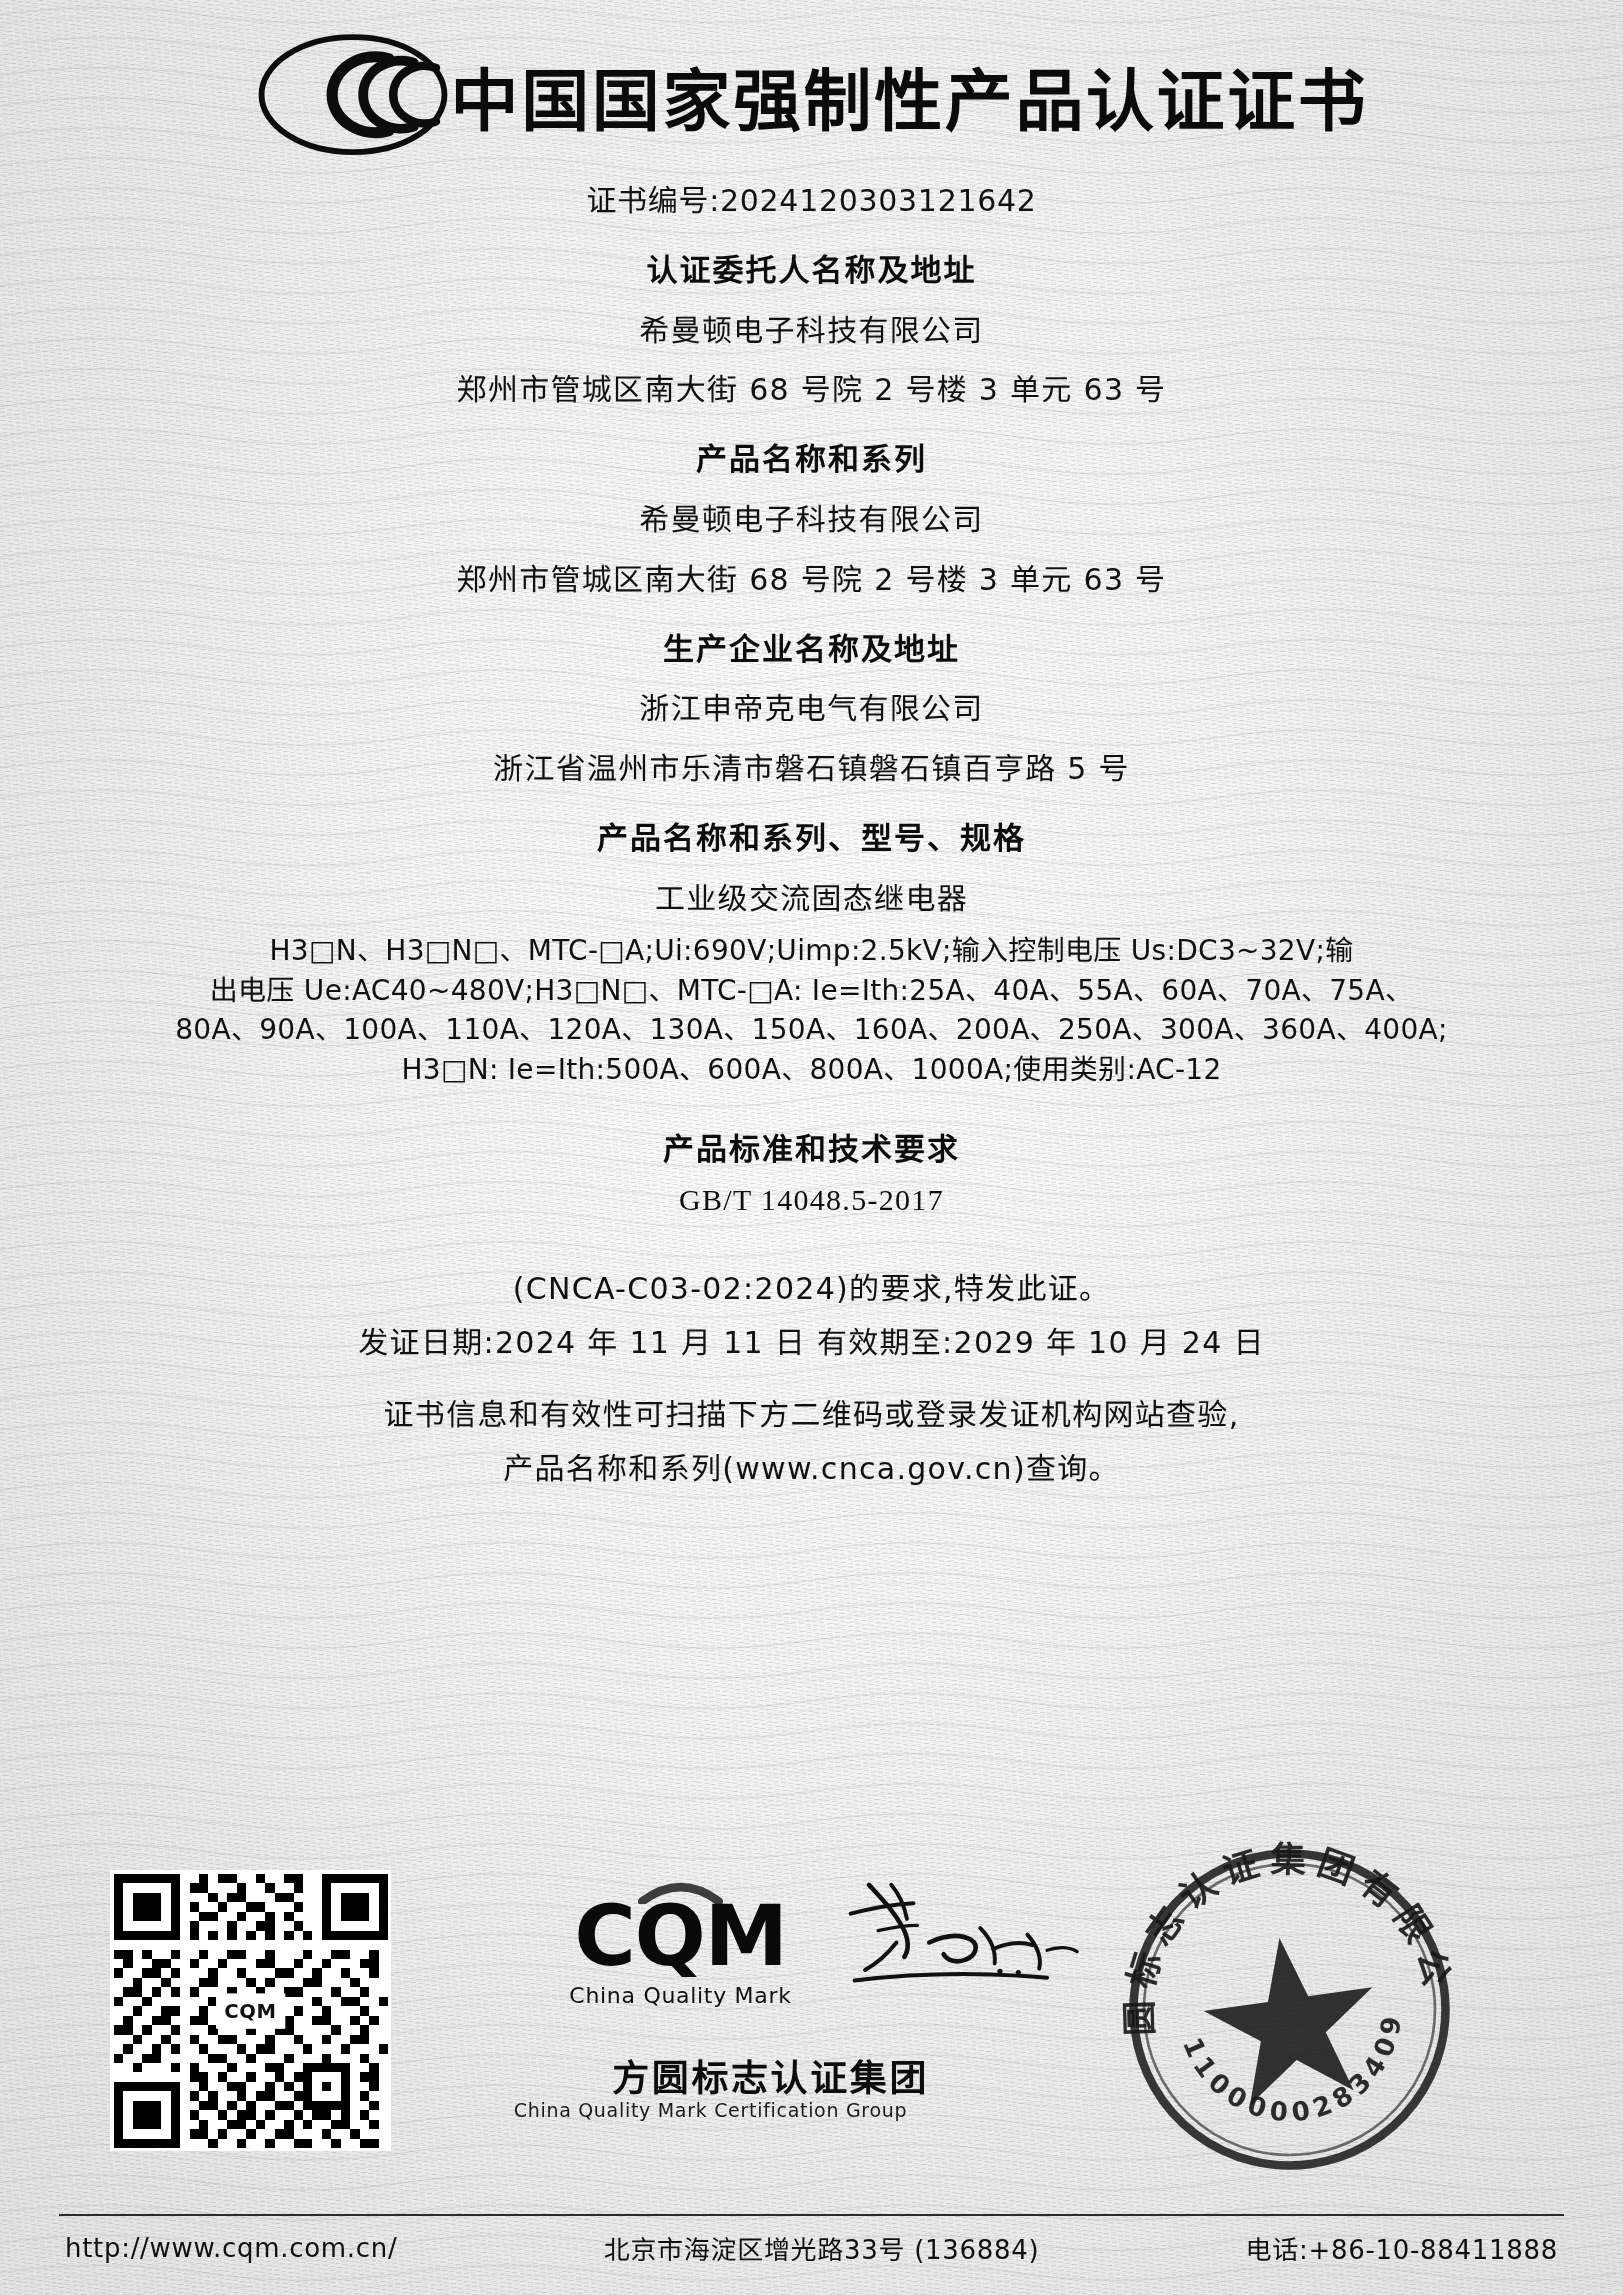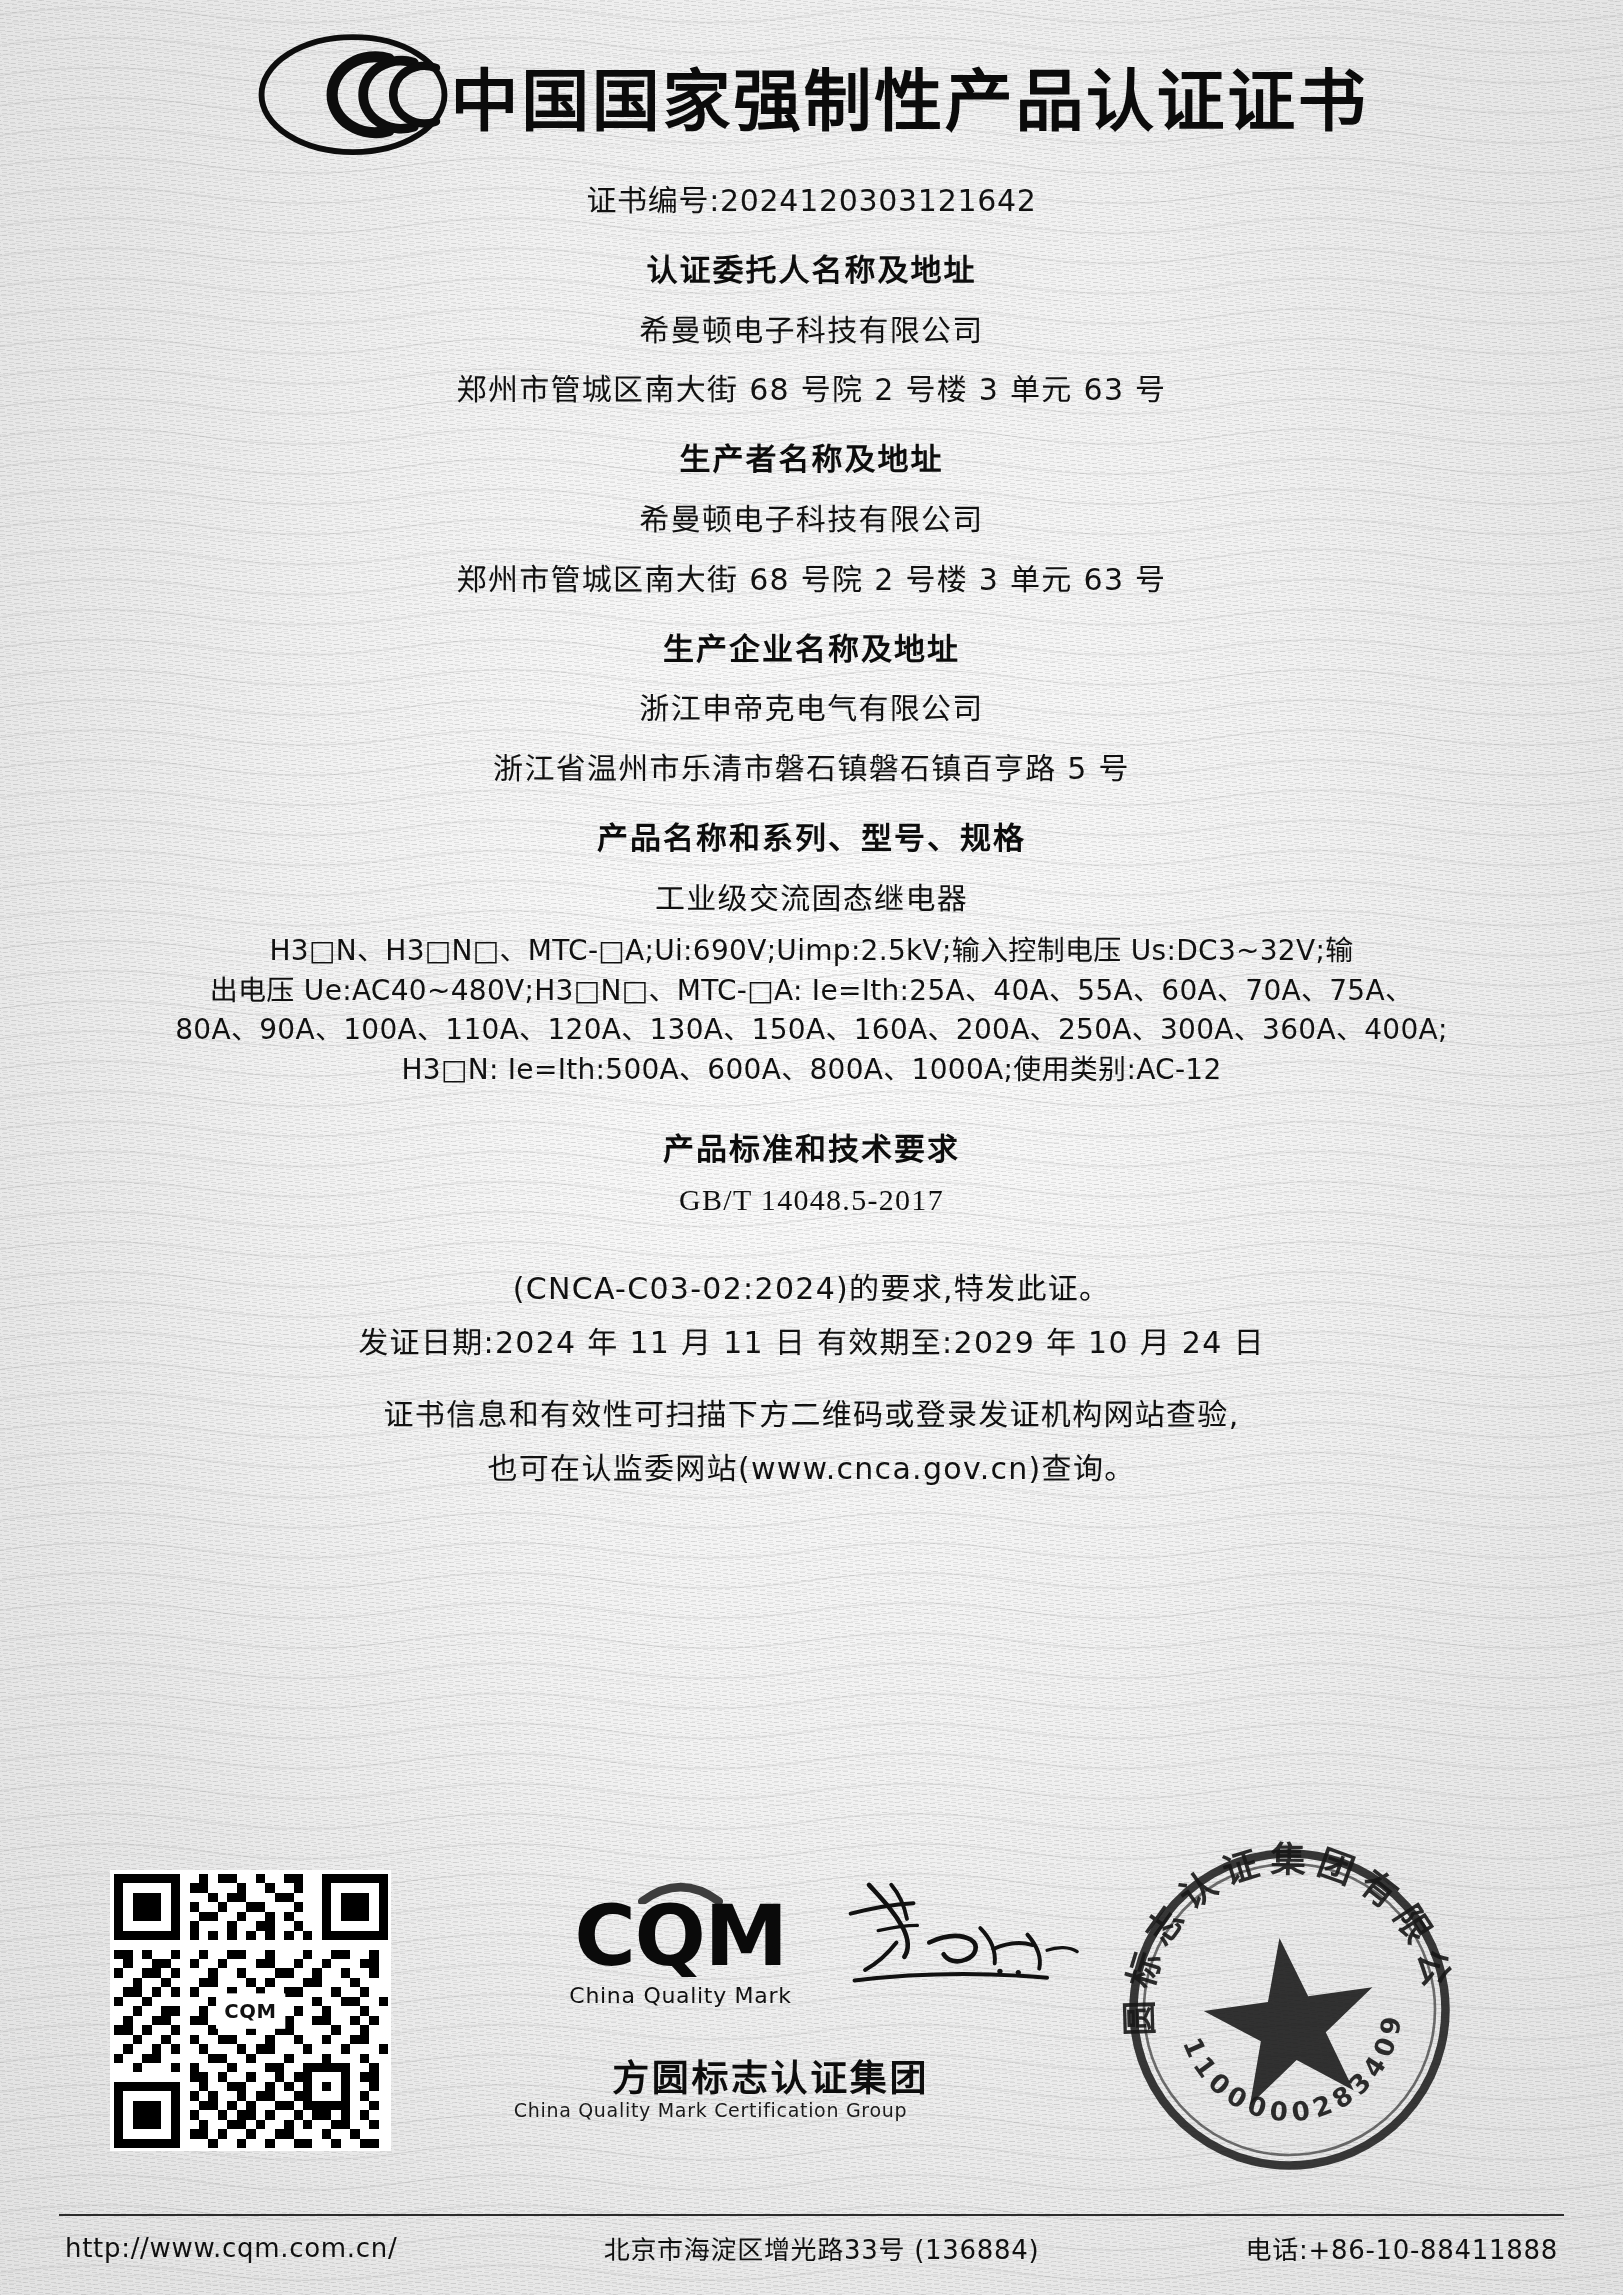--- a/index.html
+++ b/index.html
@@ -280,21 +280,21 @@
       </svg>
       <div class="main-title">中国国家强制性产品认证证书</div>
     </div>
 
     <div class="cert-no">证书编号:2024120303121642</div>
 
     <div class="section-title">认证委托人名称及地址</div>
     <div class="line">希曼顿电子科技有限公司</div>
     <div class="line">郑州市管城区南大街 68 号院 2 号楼 3 单元 63 号</div>
 
-    <div class="section-title">生产者名称及地址</div>
+    <div class="section-title">产品名称和系列</div>
     <div class="line">希曼顿电子科技有限公司</div>
     <div class="line">郑州市管城区南大街 68 号院 2 号楼 3 单元 63 号</div>
 
     <div class="section-title">生产企业名称及地址</div>
     <div class="line">浙江申帝克电气有限公司</div>
     <div class="line">浙江省温州市乐清市磐石镇磐石镇百亨路 5 号</div>
 
     <div class="section-title">产品名称和系列、型号、规格</div>
     <div class="line">工业级交流固态继电器</div>
 
@@ -308,21 +308,21 @@
     <div class="section-title std-title">产品标准和技术要求</div>
     <div class="std-value">GB/T 14048.5-2017</div>
 
     <div class="statement">
       <div class="line">(CNCA-C03-02:2024)的要求,特发此证。</div>
       <div class="line">发证日期:2024 年 11 月 11 日  有效期至:2029 年 10 月 24 日</div>
     </div>
 
     <div class="verify">
       <div class="line">证书信息和有效性可扫描下方二维码或登录发证机构网站查验,</div>
-      <div class="line">也可在认监委网站(www.cnca.gov.cn)查询。</div>
+      <div class="line">产品名称和系列(www.cnca.gov.cn)查询。</div>
     </div>
   </div>
 
   <div class="bottom">
 
     <div class="qr">
       <svg viewBox="0 0 29 29" width="274" height="274" shape-rendering="crispEdges">
         <rect width="29" height="29" fill="#ffffff"></rect>
         <g fill="#000000">
 

